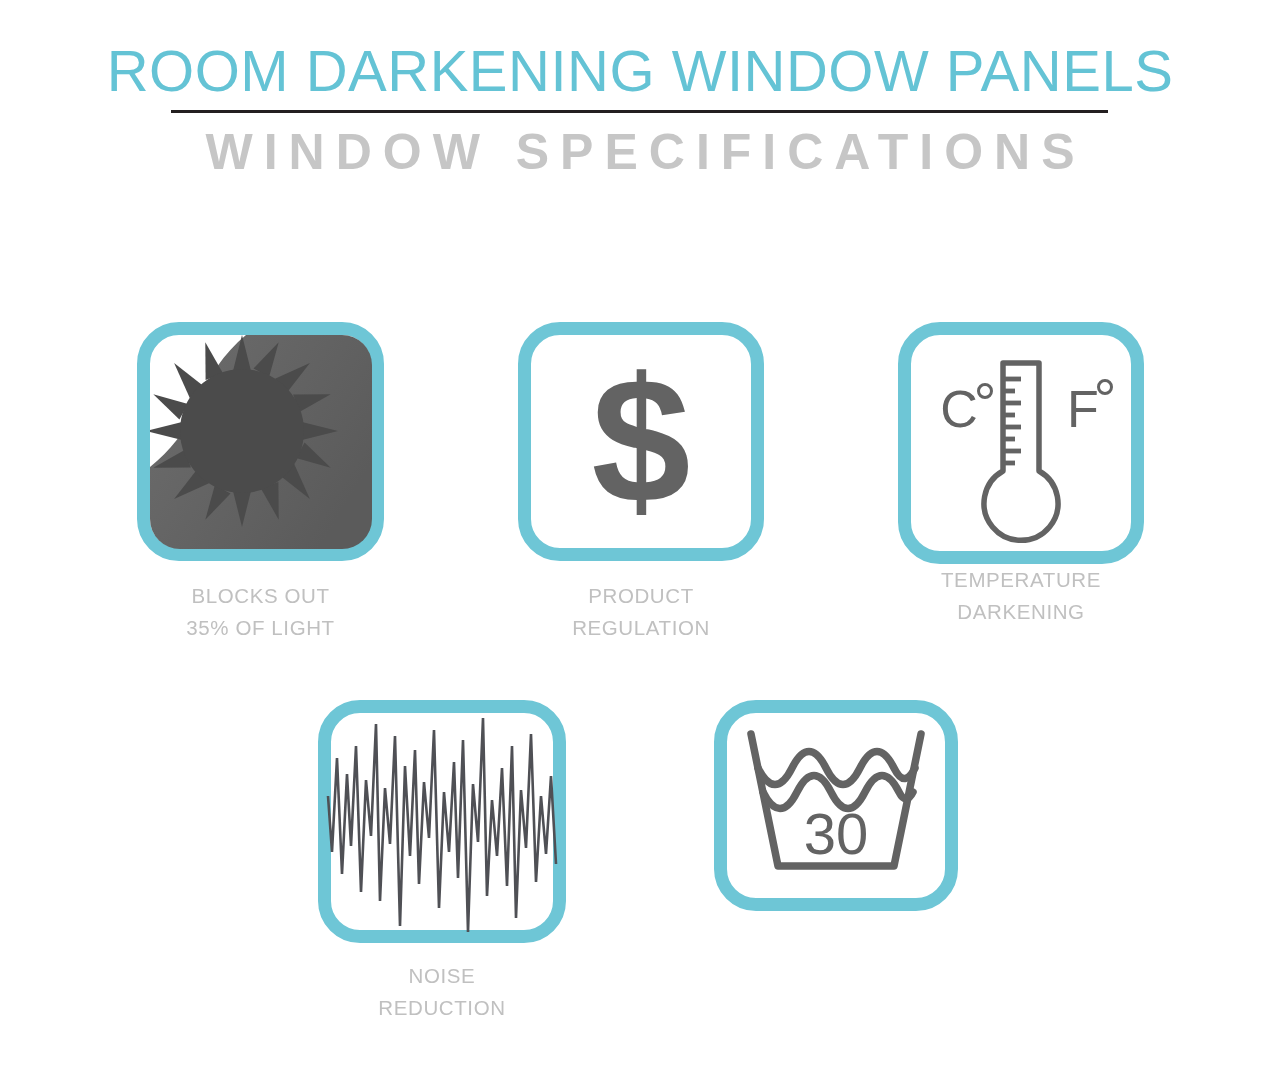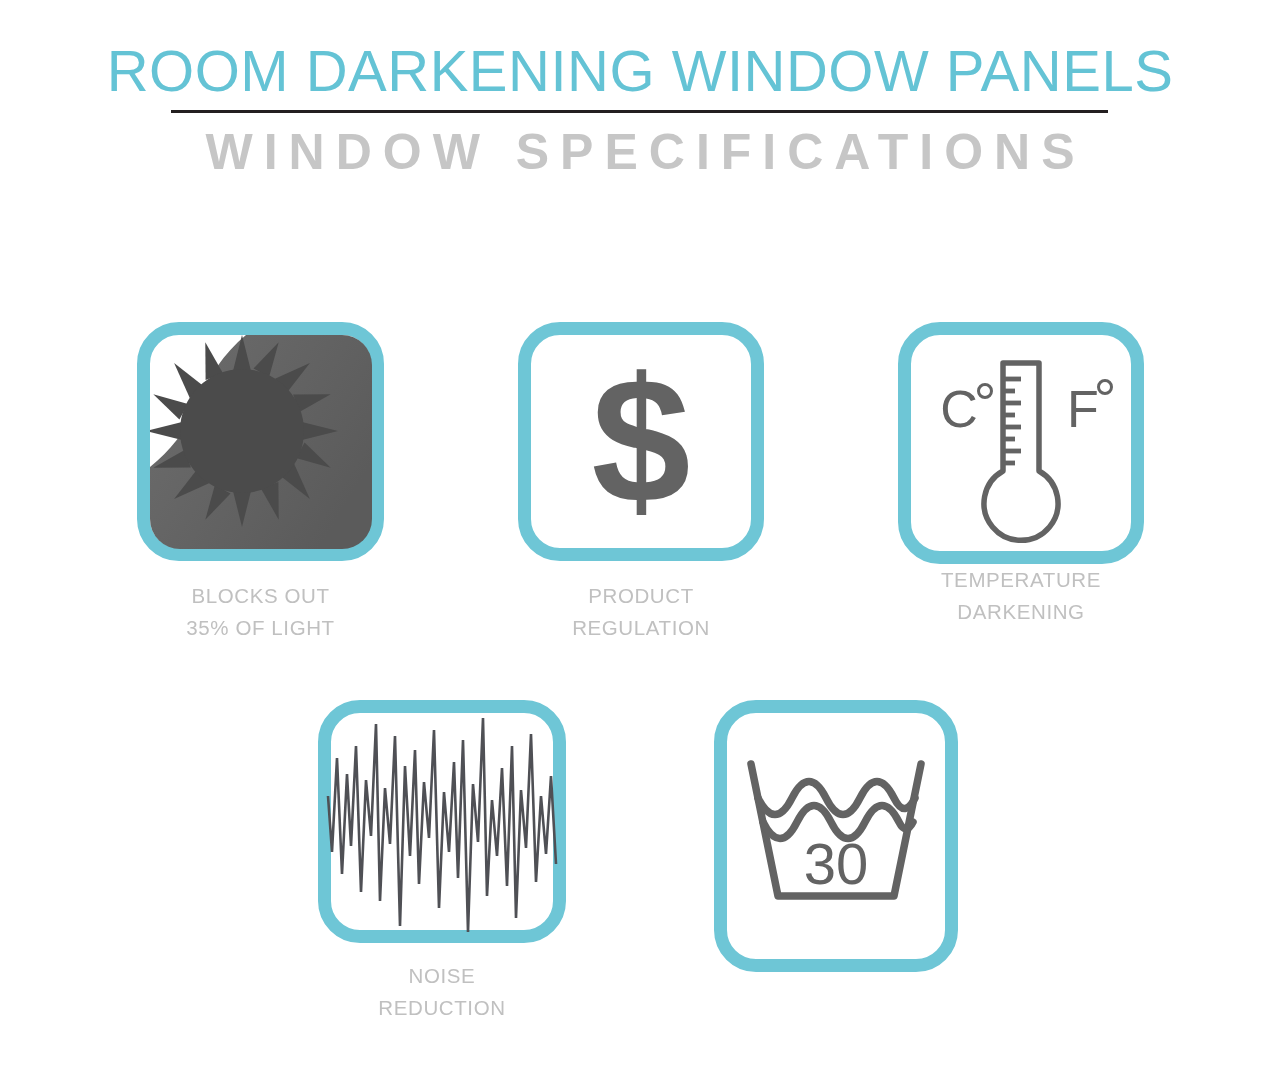--- a/index.html
+++ b/index.html
@@ -95,21 +95,21 @@
   #spec-1 { left: 518px; top: 322px; width: 246px; }
   #spec-2 { left: 898px; top: 322px; width: 246px; }
   
   #spec-3 { left: 318px; top: 700px; width: 248px; }
   #spec-4 { left: 714px; top: 700px; width: 244px; }
 
   #spec-0 .card { width: 247px; height: 239px; }
   #spec-1 .card { width: 246px; height: 239px; }
   #spec-2 .card { width: 246px; height: 242px; }
   #spec-3 .card { width: 248px; height: 243px; }
-  #spec-4 .card { width: 244px; height: 272px; }
+  #spec-4 .card { width: 244px; height: 211px; }
 
   
   #spec-0 .caption, #spec-1 .caption, #spec-2 .caption,
   #spec-3 .caption, #spec-4 .caption {
     position: relative;
     left: 50%;
     transform: translateX(-50%);
     width: 340px;
   }
   #spec-2 .caption { margin-top: 0; }

